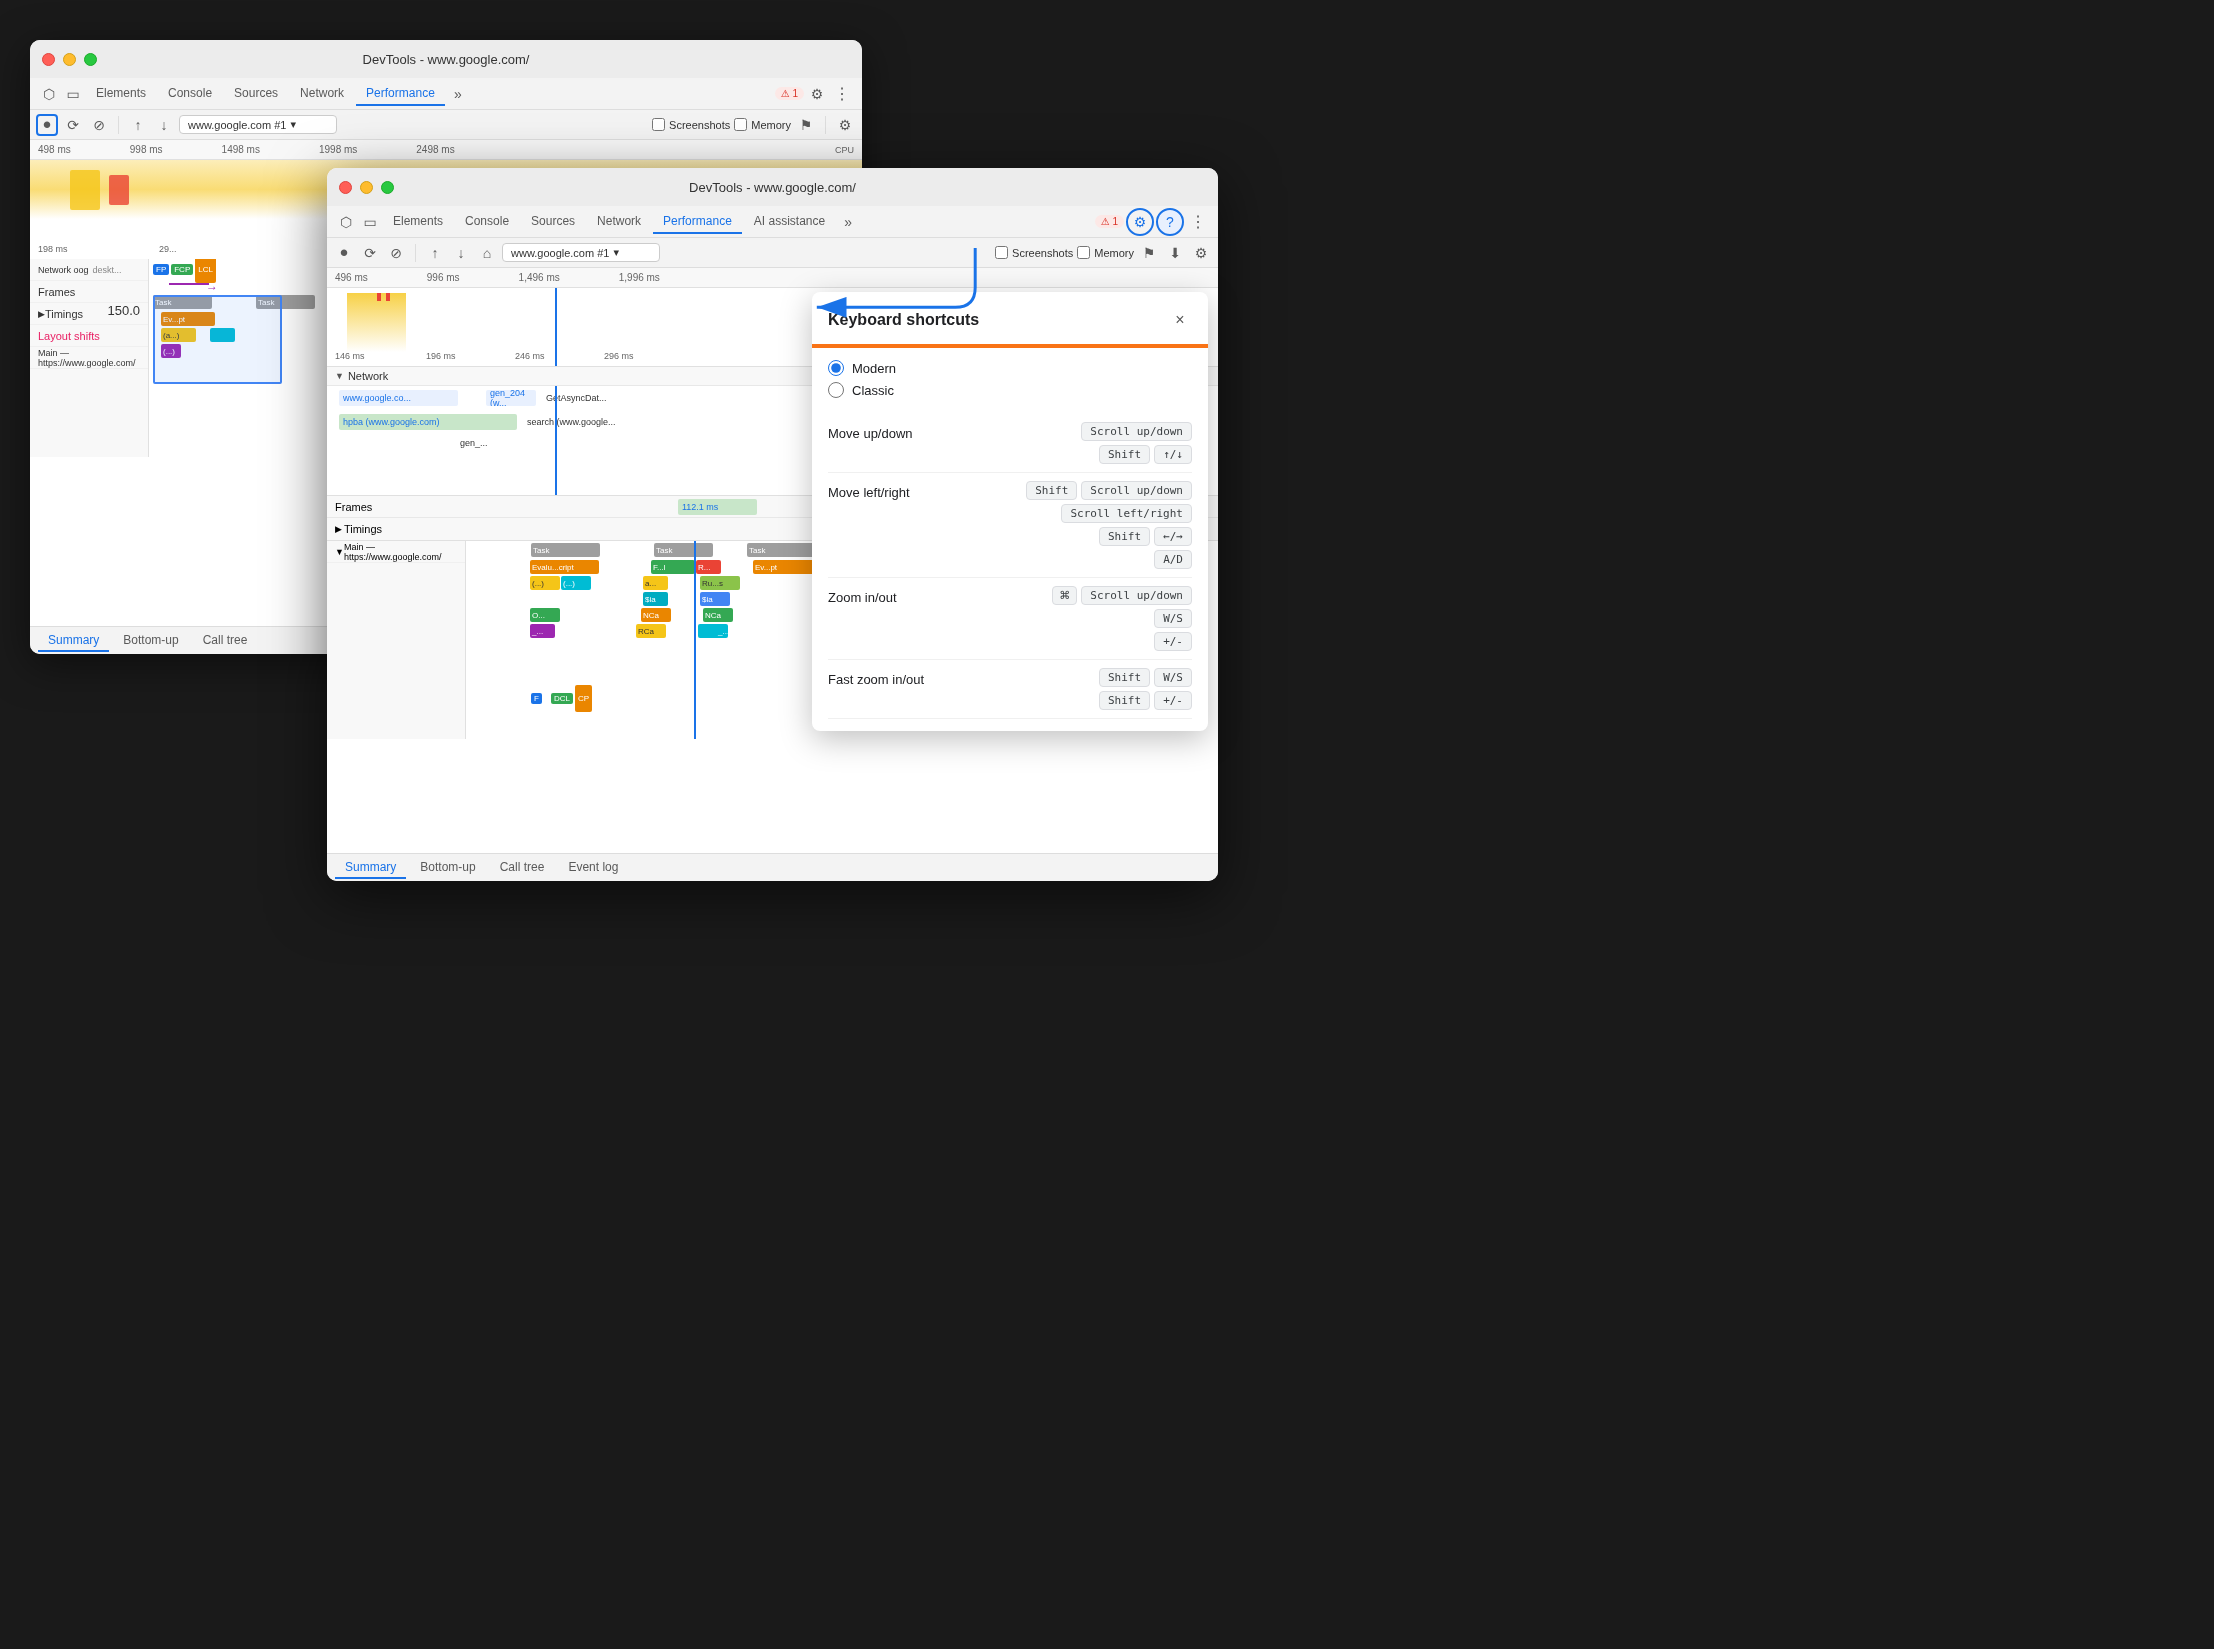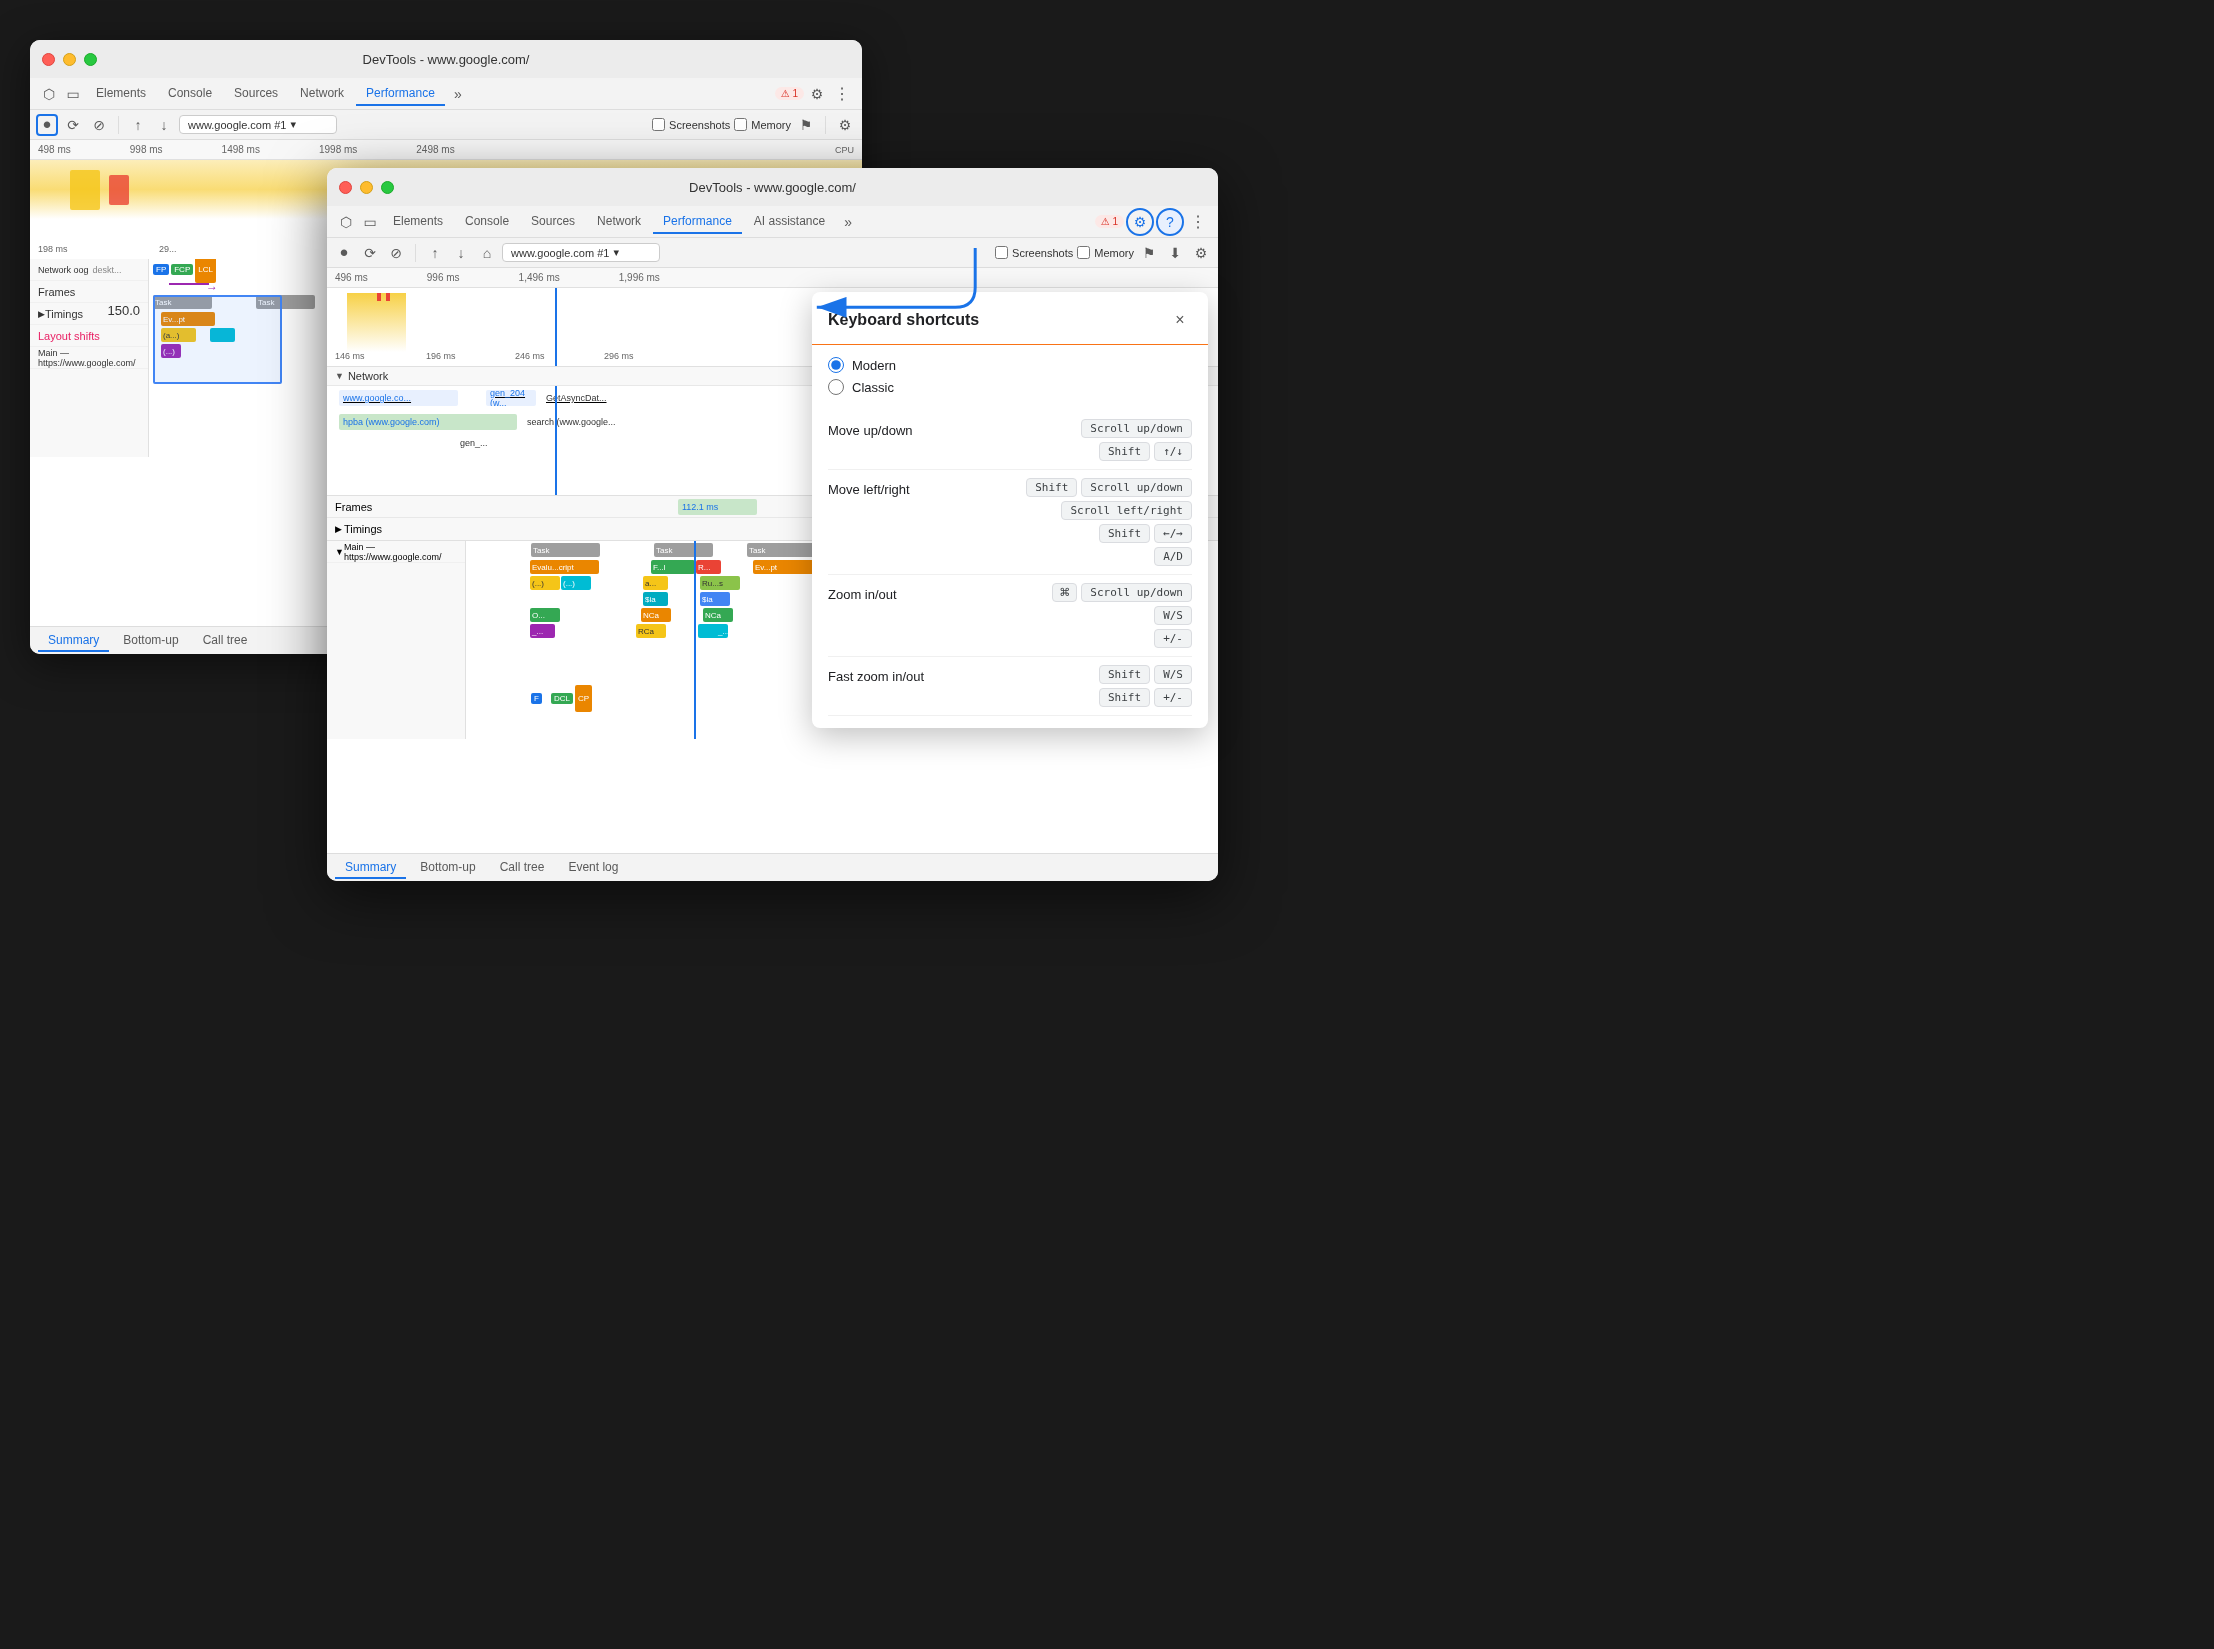--- a/index.html
+++ b/index.html
@@ -213,21 +213,21 @@
       box-shadow: 0 8px 32px rgba(0,0,0,0.25);
       overflow: hidden;
       z-index: 100;
     }
 
     .panel-header {
       display: flex;
       align-items: center;
       justify-content: space-between;
       padding: 16px 16px 12px;
-      border-bottom: 1px solid #f97316;
+      border-bottom: 4px solid #f97316;
     }
 
     .panel-title {
       font-size: 16px;
       font-weight: 600;
       color: #202124;
     }
 
     .close-btn {
       width: 24px;
@@ -667,21 +667,21 @@
     <div class="vertical-line" style="left:228px;"></div>
   </div>
 
   <div class="fg-network-section">
     <div class="section-header">
       <span class="section-triangle">▼</span>
       <span>Network</span>
     </div>
     <div style="position:relative; height:109px; overflow:hidden;">
 
-      <div style="display:flex; gap:4px; padding:2px 8px; flex-wrap:nowrap; overflow:hidden;text-decoration:underline;">
+      <div style="display:flex; gap:4px; padding:2px 8px; flex-wrap:nowrap; overflow:hidden;">
         <div class="network-row" style="width:119px;">www.google.co...</div>
         <div class="network-row" style="width:50px; margin-left:20px;">gen_204 (w...</div>
         <div style="font-size:9px; color:#333; padding:2px; align-self:center; white-space:nowrap;">GetAsyncDat...</div>
       </div>
       <div style="display:flex; gap:4px; padding:2px 8px; flex-wrap:nowrap; overflow:hidden;">
         <div class="network-row" style="width:178px; background:#c8e6c9;">hpba (www.google.com)</div>
         <div style="font-size:9px; color:#333; padding:2px; align-self:center; white-space:nowrap;">search (www.google...</div>
       </div>
       <div style="display:flex; gap:4px; padding:2px 8px;">
         <div style="width:119px;"></div>

